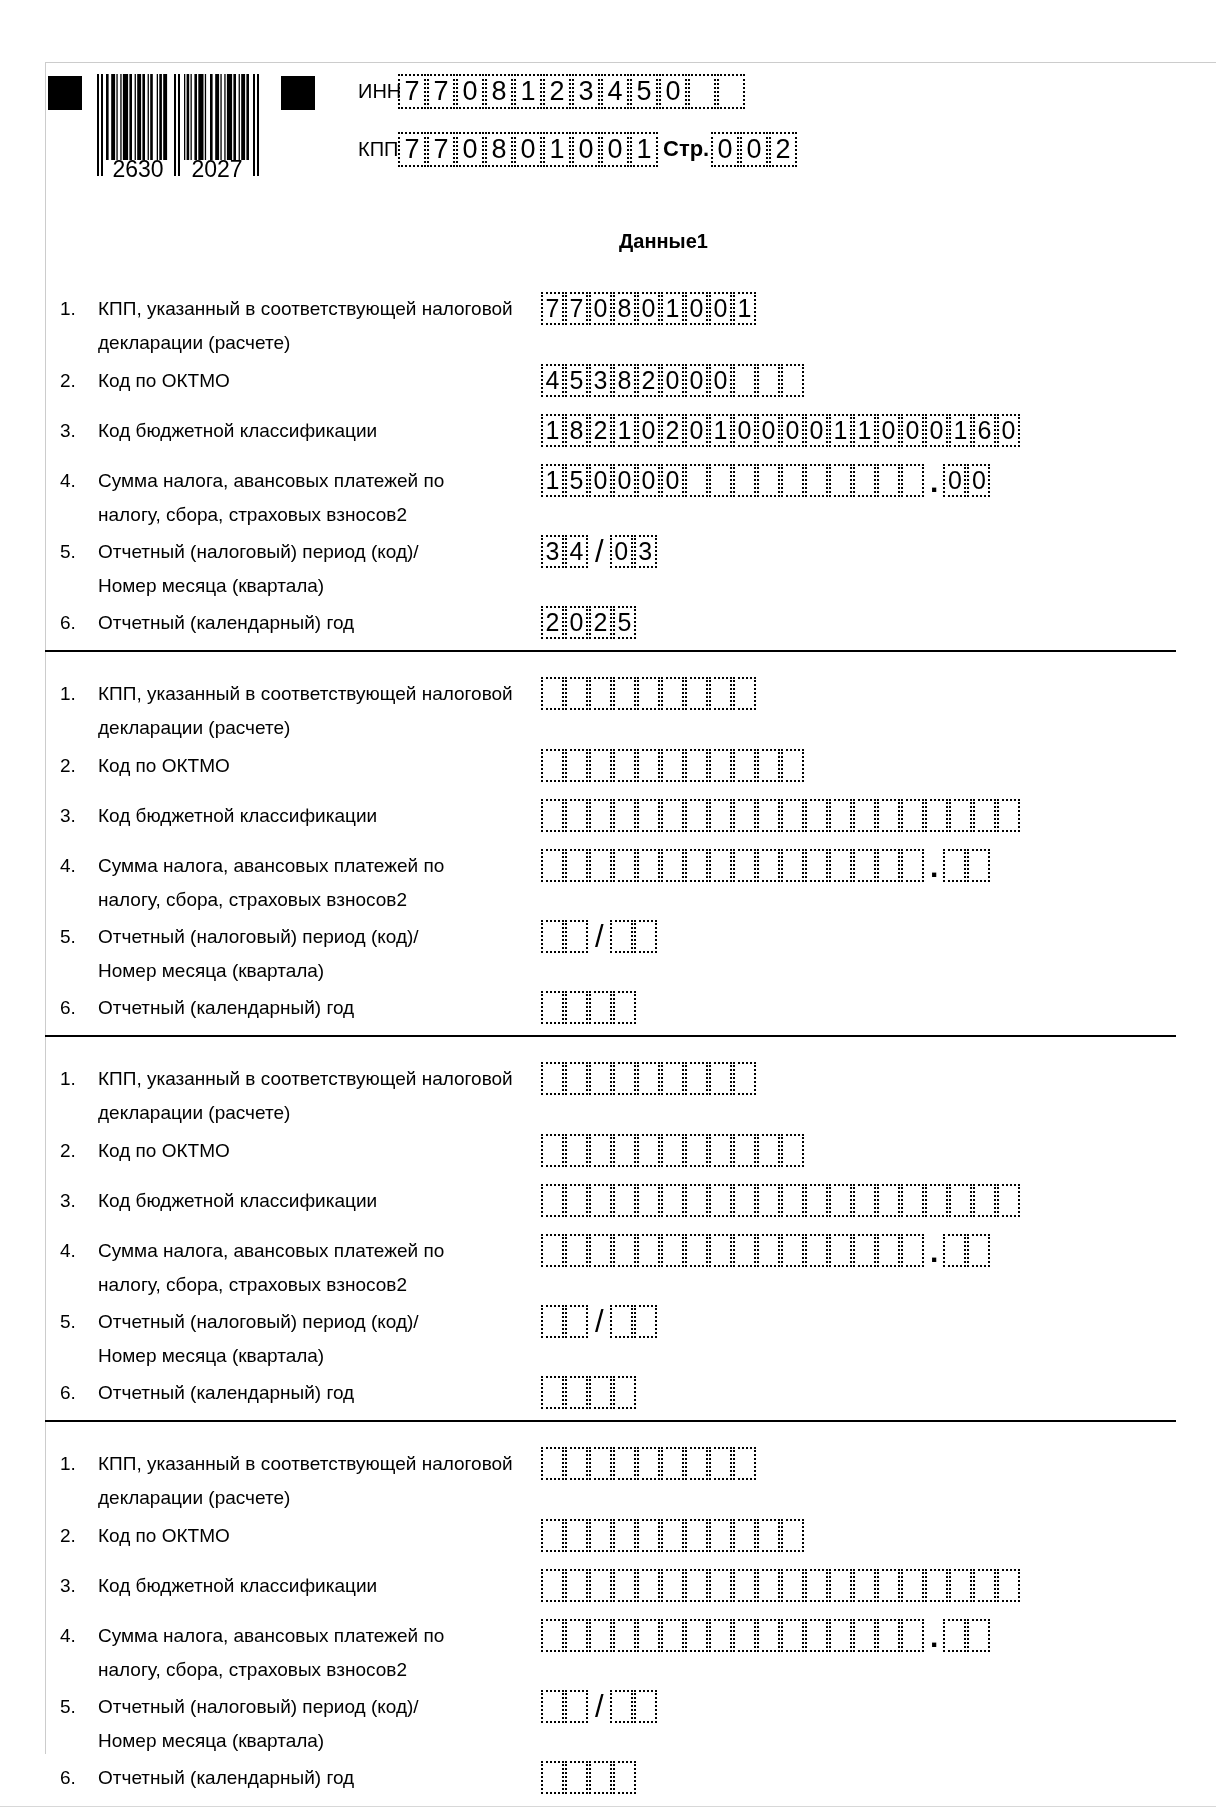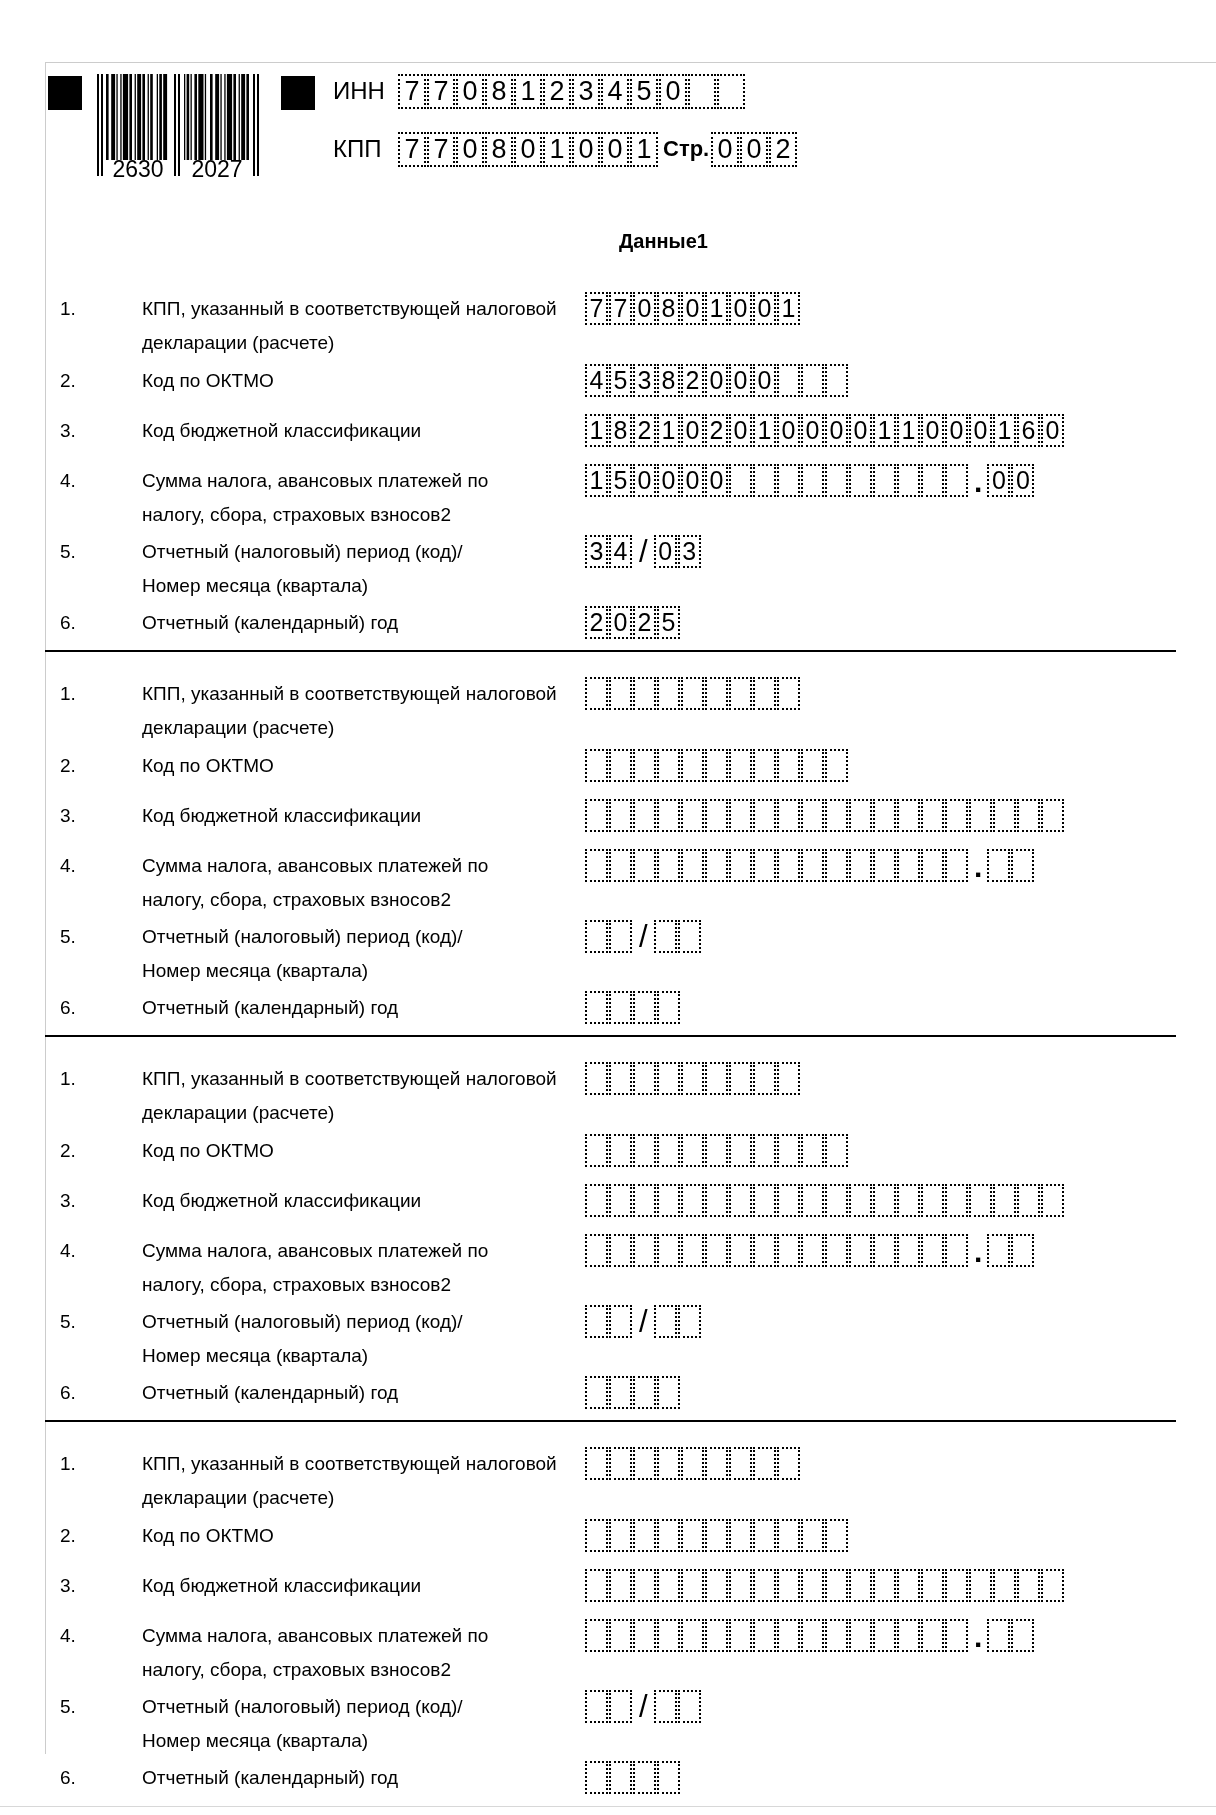--- a/index.html
+++ b/index.html
@@ -5,39 +5,39 @@
   html,body{margin:0;padding:0;background:#ffffff;}
   body{width:1216px;height:1815px;position:relative;font-family:"Liberation Sans",sans-serif;color:#000;}
   .hairline-top{position:absolute;top:62px;left:45px;right:0;border-top:1px solid #cccccc;}
   .hairline-left{position:absolute;left:45px;top:62px;height:1692px;border-left:1px solid #cccccc;}
   .hairline-bottom{position:absolute;top:1806px;left:0;right:0;border-top:1px solid #d8d8d8;}
   #form{position:absolute;left:45px;top:62px;width:1131px;height:1745px;}
   .sq{position:absolute;width:34px;height:34px;background:#000;}
   #sq1{left:3px;top:14px;}
   #sq2{left:236px;top:14px;}
   #barcode{position:absolute;left:52px;top:12px;}
-  .hdr-label{position:absolute;font-size:24px;line-height:26px;}
+  .hdr-label{position:absolute;font-size:20px;line-height:26px;margin-left:25px;}
   #inn-label{left:288px;top:16px;}
   #kpp-label{left:288px;top:74px;text-align:center;}
   #page-label{position:absolute;left:618px;top:74px;font-size:22px;font-weight:bold;text-align:right;}
   .hdr-cells{position:absolute;display:flex;}
   #inn-cells{left:353px;top:12px;}
   #kpp-cells{left:353px;top:70px;}
   #page-cells{left:666px;top:70px;}
   .cell{flex:none;width:19px;height:29px;border:2px dotted #000;margin-right:1px;
         display:flex;align-items:center;justify-content:center;font-size:25px;line-height:29px;}
   .hcell{width:24px;height:31px;font-size:27px;line-height:31px;}
   #title{position:absolute;top:168px;left:0;width:100%;box-sizing:border-box;padding-left:106px;
          text-align:center;font-size:20px;font-weight:bold;}
   #sections{position:absolute;left:0;top:205px;width:100%;}
   .sec{position:absolute;left:0;width:100%;height:385px;box-sizing:border-box;}
   .sec.with-sep{border-bottom:2px solid #000;}
   .frow{position:absolute;left:0;display:flex;align-items:flex-start;}
   .fnum{flex:none;width:38px;padding-left:15px;font-size:19px;line-height:34px;}
-  .flabel{flex:none;width:443px;font-size:19px;line-height:34px;margin-left:44px;}
+  .flabel{flex:none;width:443px;font-size:19px;line-height:34px;}
   .fcells{flex:none;display:flex;align-items:flex-start;}
   .dot{font-size:30px;font-weight:bold;line-height:30px;margin:0 5px;align-self:flex-end;}
   .slash{font-size:31px;line-height:33px;margin:0 6px;}
 </style>
 </head>
 <body>
 
 <div class="hairline-top"></div>
 <div class="hairline-left"></div>
 <div class="hairline-bottom"></div>

